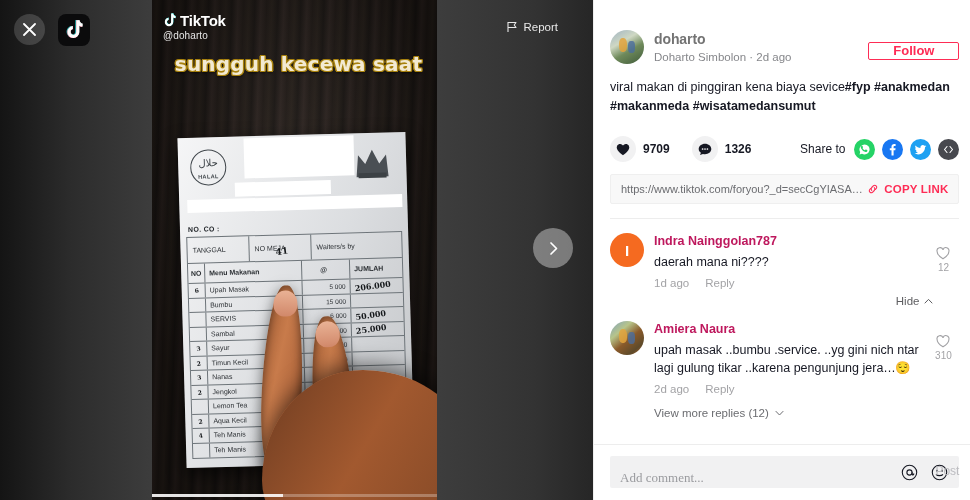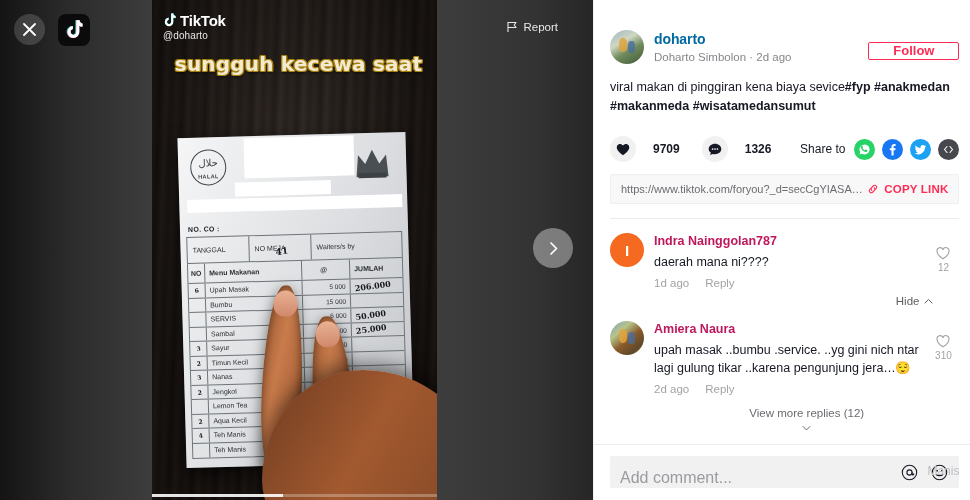--- a/index.html
+++ b/index.html
@@ -209,21 +209,21 @@
   }
   .avatar .dot {
     position:absolute; left:9px; top:8px; width:8px;height:14px;border-radius:40%;
     background:#e2a33c; opacity:.85;
   }
   .avatar .dot2 {
     position:absolute; left:18px; top:11px; width:7px;height:12px;border-radius:40%;
     background:#4a6d9e; opacity:.8;
   }
   .author-meta { margin-left: 10px; flex: 1; padding-top: 1px; }
-  .author-name { font-size: 14px; font-weight: 700; color: #0369a1; line-height: 17px; letter-spacing:-.1px;}
+  .author-name { font-size: 14px; font-weight: 700; color: #737373; line-height: 17px; letter-spacing:-.1px;}
   .author-sub { font-size: 11.5px; color: #86878b; margin-top: 3px; }
   .follow-btn {
     border: 1px solid #fe2c55;
     color: #fe2c55; background: #fff;
     font-size: 13px; font-weight: 700;
     padding: 0 24px; border-radius: 2px;
     cursor: pointer; line-height: 16px;
     margin-top: 12px;
     text-align: right;
   }
@@ -236,21 +236,21 @@
   .music {
     margin-top: 13px;
     display: flex; align-items: center; gap: 8px;
     font-size: 13px; font-weight: 700; color: #161823;
   }
 
   .stats-row {
     display: flex; align-items: center;
     margin-top: 20px; padding: 0 16px;
   }
-  .stat { display: flex; align-items: center; gap: 17px; margin-right: 22px; cursor: pointer;}
+  .stat { display: flex; align-items: center; gap: 7px; margin-right: 22px; cursor: pointer;}
   .stat .circ {
     width: 26px; height: 26px; border-radius: 50%;
     background: #f1f1f2; display: flex; align-items: center; justify-content: center;
   }
   .stat .num { font-size: 12px; font-weight: 700; color: #161823; }
   .share-wrap { margin-left: auto; display: flex; align-items: center; gap: 7px; }
   .share-label { font-size: 12px; color: #161823; margin-right: 2px; }
   .sicon { width: 21px; height: 21px; border-radius: 50%; display:flex;align-items:center;justify-content:center; cursor:pointer;}
   .s-wa { background: #25D366; }
   .s-fb { background: #1877F2; }
@@ -279,25 +279,25 @@
   .comment { display: flex; margin-top: 14px; }
   .cm-body { margin-left: 10px; flex: 1; }
   .cm-name { font-size: 12.5px; font-weight: 700; color: #be185d; line-height: 16px; }
   .cm-text { font-size: 12.5px; color: #161823; line-height: 18px; margin-top: 4px; }
   .cm-foot { margin-top: 6px; display: flex; gap: 16px; font-size: 11.5px; color: #a3a3a6; }
   .cm-foot .reply { cursor: pointer; }
   .cm-like { width: 32px; display: flex; flex-direction: column; align-items: center; padding-top: 14px; cursor:pointer;}
   .cm-like .cnt { font-size: 10px; color: #a3a3a6; margin-top: 2px; }
   .hide-row { display: flex; justify-content: flex-end; padding-right: 26px; margin-top: 6px; }
   .hide-btn { font-size: 11.5px; color: #5e5e61; display: flex; align-items: center; gap: 5px; cursor: pointer; }
-  .more-replies { margin: 12px 0 0 44px; font-size: 11.5px; color: #6b6c70; display: flex; align-items: center; gap: 6px; cursor: pointer; flex-direction: column; }
+  .more-replies { margin: 12px 0 0 44px; font-size: 11.5px; color: #6b6c70; display: flex; align-items: center; gap: 6px; cursor: pointer; }
 
   .comment-bar-wrap { border-top: 1px solid #ededed; padding: 11px 16px 12px 16px; }
   .comment-bar { display: flex; align-items: center; background: #f1f1f2; border-radius: 2px; height: 32px; padding: 0 10px; }
-  .cb-input { flex: 1; border: none; background: transparent; outline: none; font-size: 16px; color: #161823; font-family: Liberation Sans, sans-serif; margin-top: 12px;}
+  .cb-input { flex: 1; border: none; background: transparent; outline: none; font-size: 13px; color: #161823; font-family: Liberation Serif, serif; margin-top: 12px;}
   .cb-input::placeholder { color: #9a9b9f; }
   .cb-icon { width: 20px; height: 20px; margin-left: 10px; display:flex;align-items:center;justify-content:center; cursor:pointer;}
   .post-btn { font-size: 12px; color: #bcbcc0; margin-left: 14px; cursor: pointer; }
 </style>
 </head>
 <body>
 
 <div class="app">
 
   <div class="video-pane">
@@ -648,15 +648,15 @@
         <div class="cb-icon">
           <svg width="17" height="17" viewBox="0 0 17 17">
             <circle cx="8.5" cy="8.5" r="7.2" fill="none" stroke="#161823" stroke-width="1.1"></circle>
             <circle cx="6" cy="6.8" r="1" fill="#161823"></circle>
             <circle cx="11" cy="6.8" r="1" fill="#161823"></circle>
             <path d="M5.3 10.6c1 1.3 5.4 1.3 6.4 0" fill="none" stroke="#161823" stroke-width="1.1" stroke-linecap="round"></path>
           </svg>
         </div>
       </div>
     </div>
-    <div style="position:absolute;right:16px;bottom:22px;" class="post-btn">Manis</div>
+    <div style="position:absolute;right:16px;bottom:22px;" class="post-btn">Post</div>
   </div>
 </div>
 
 </body></html>

